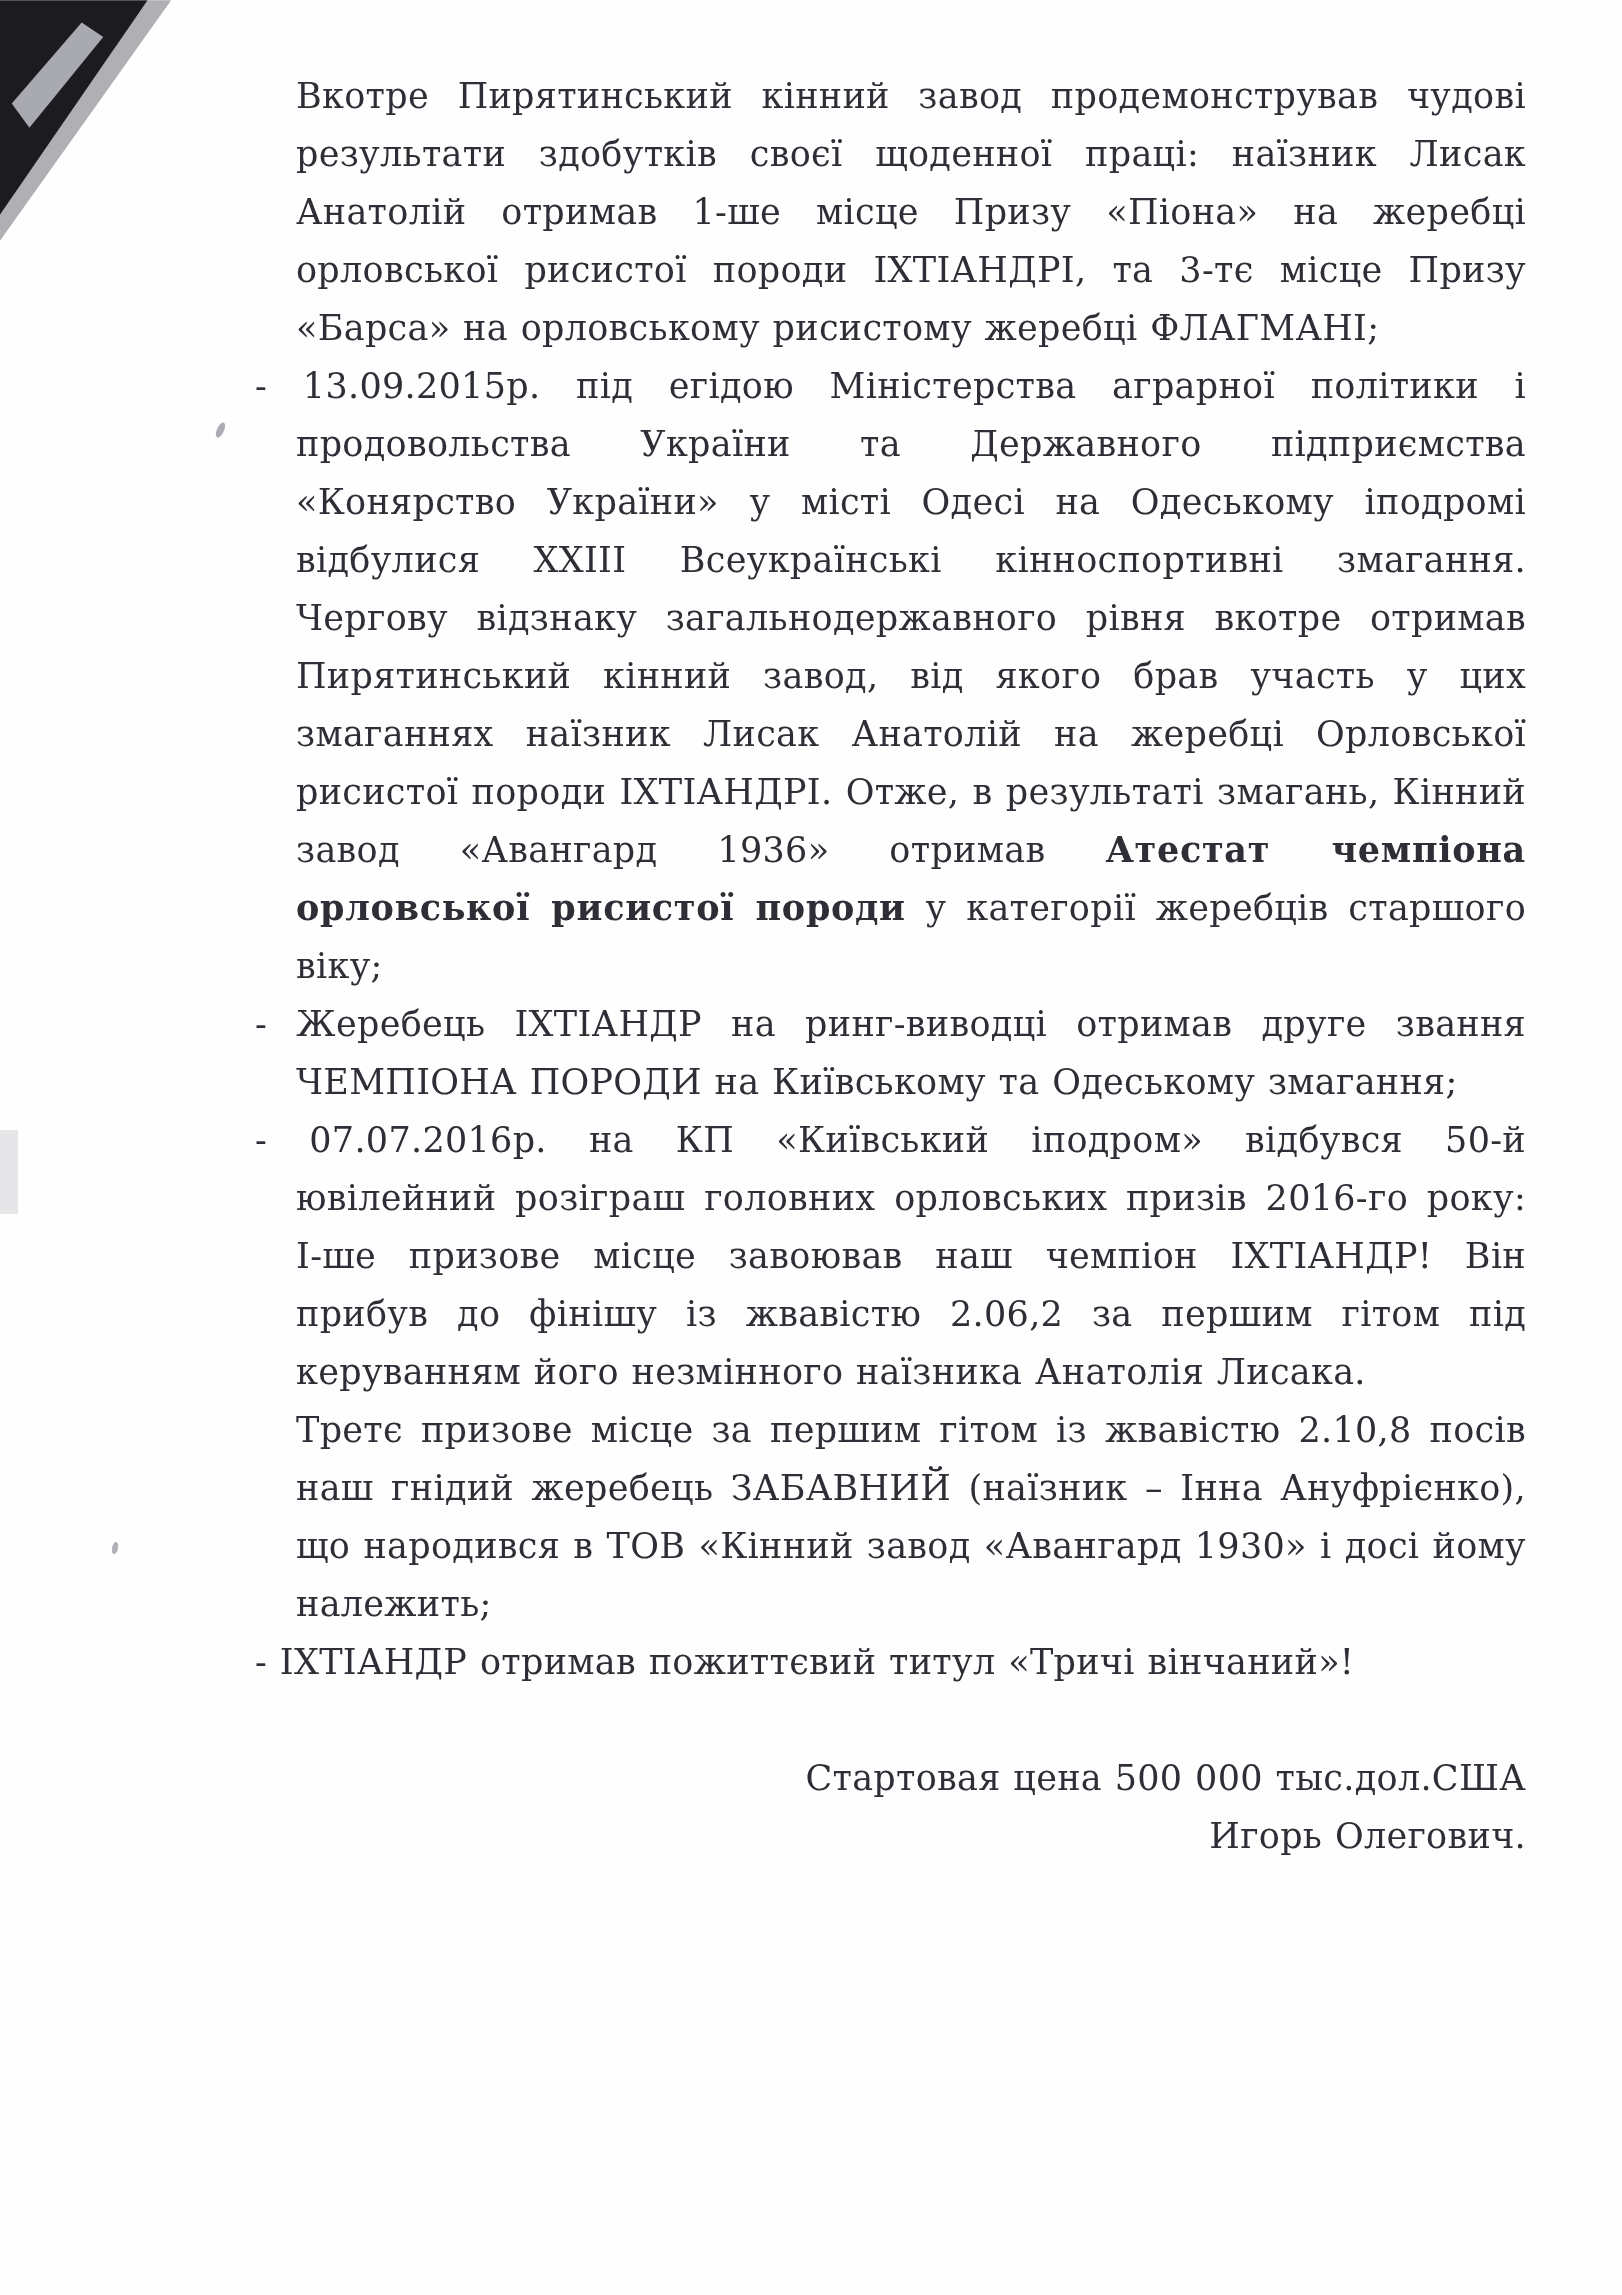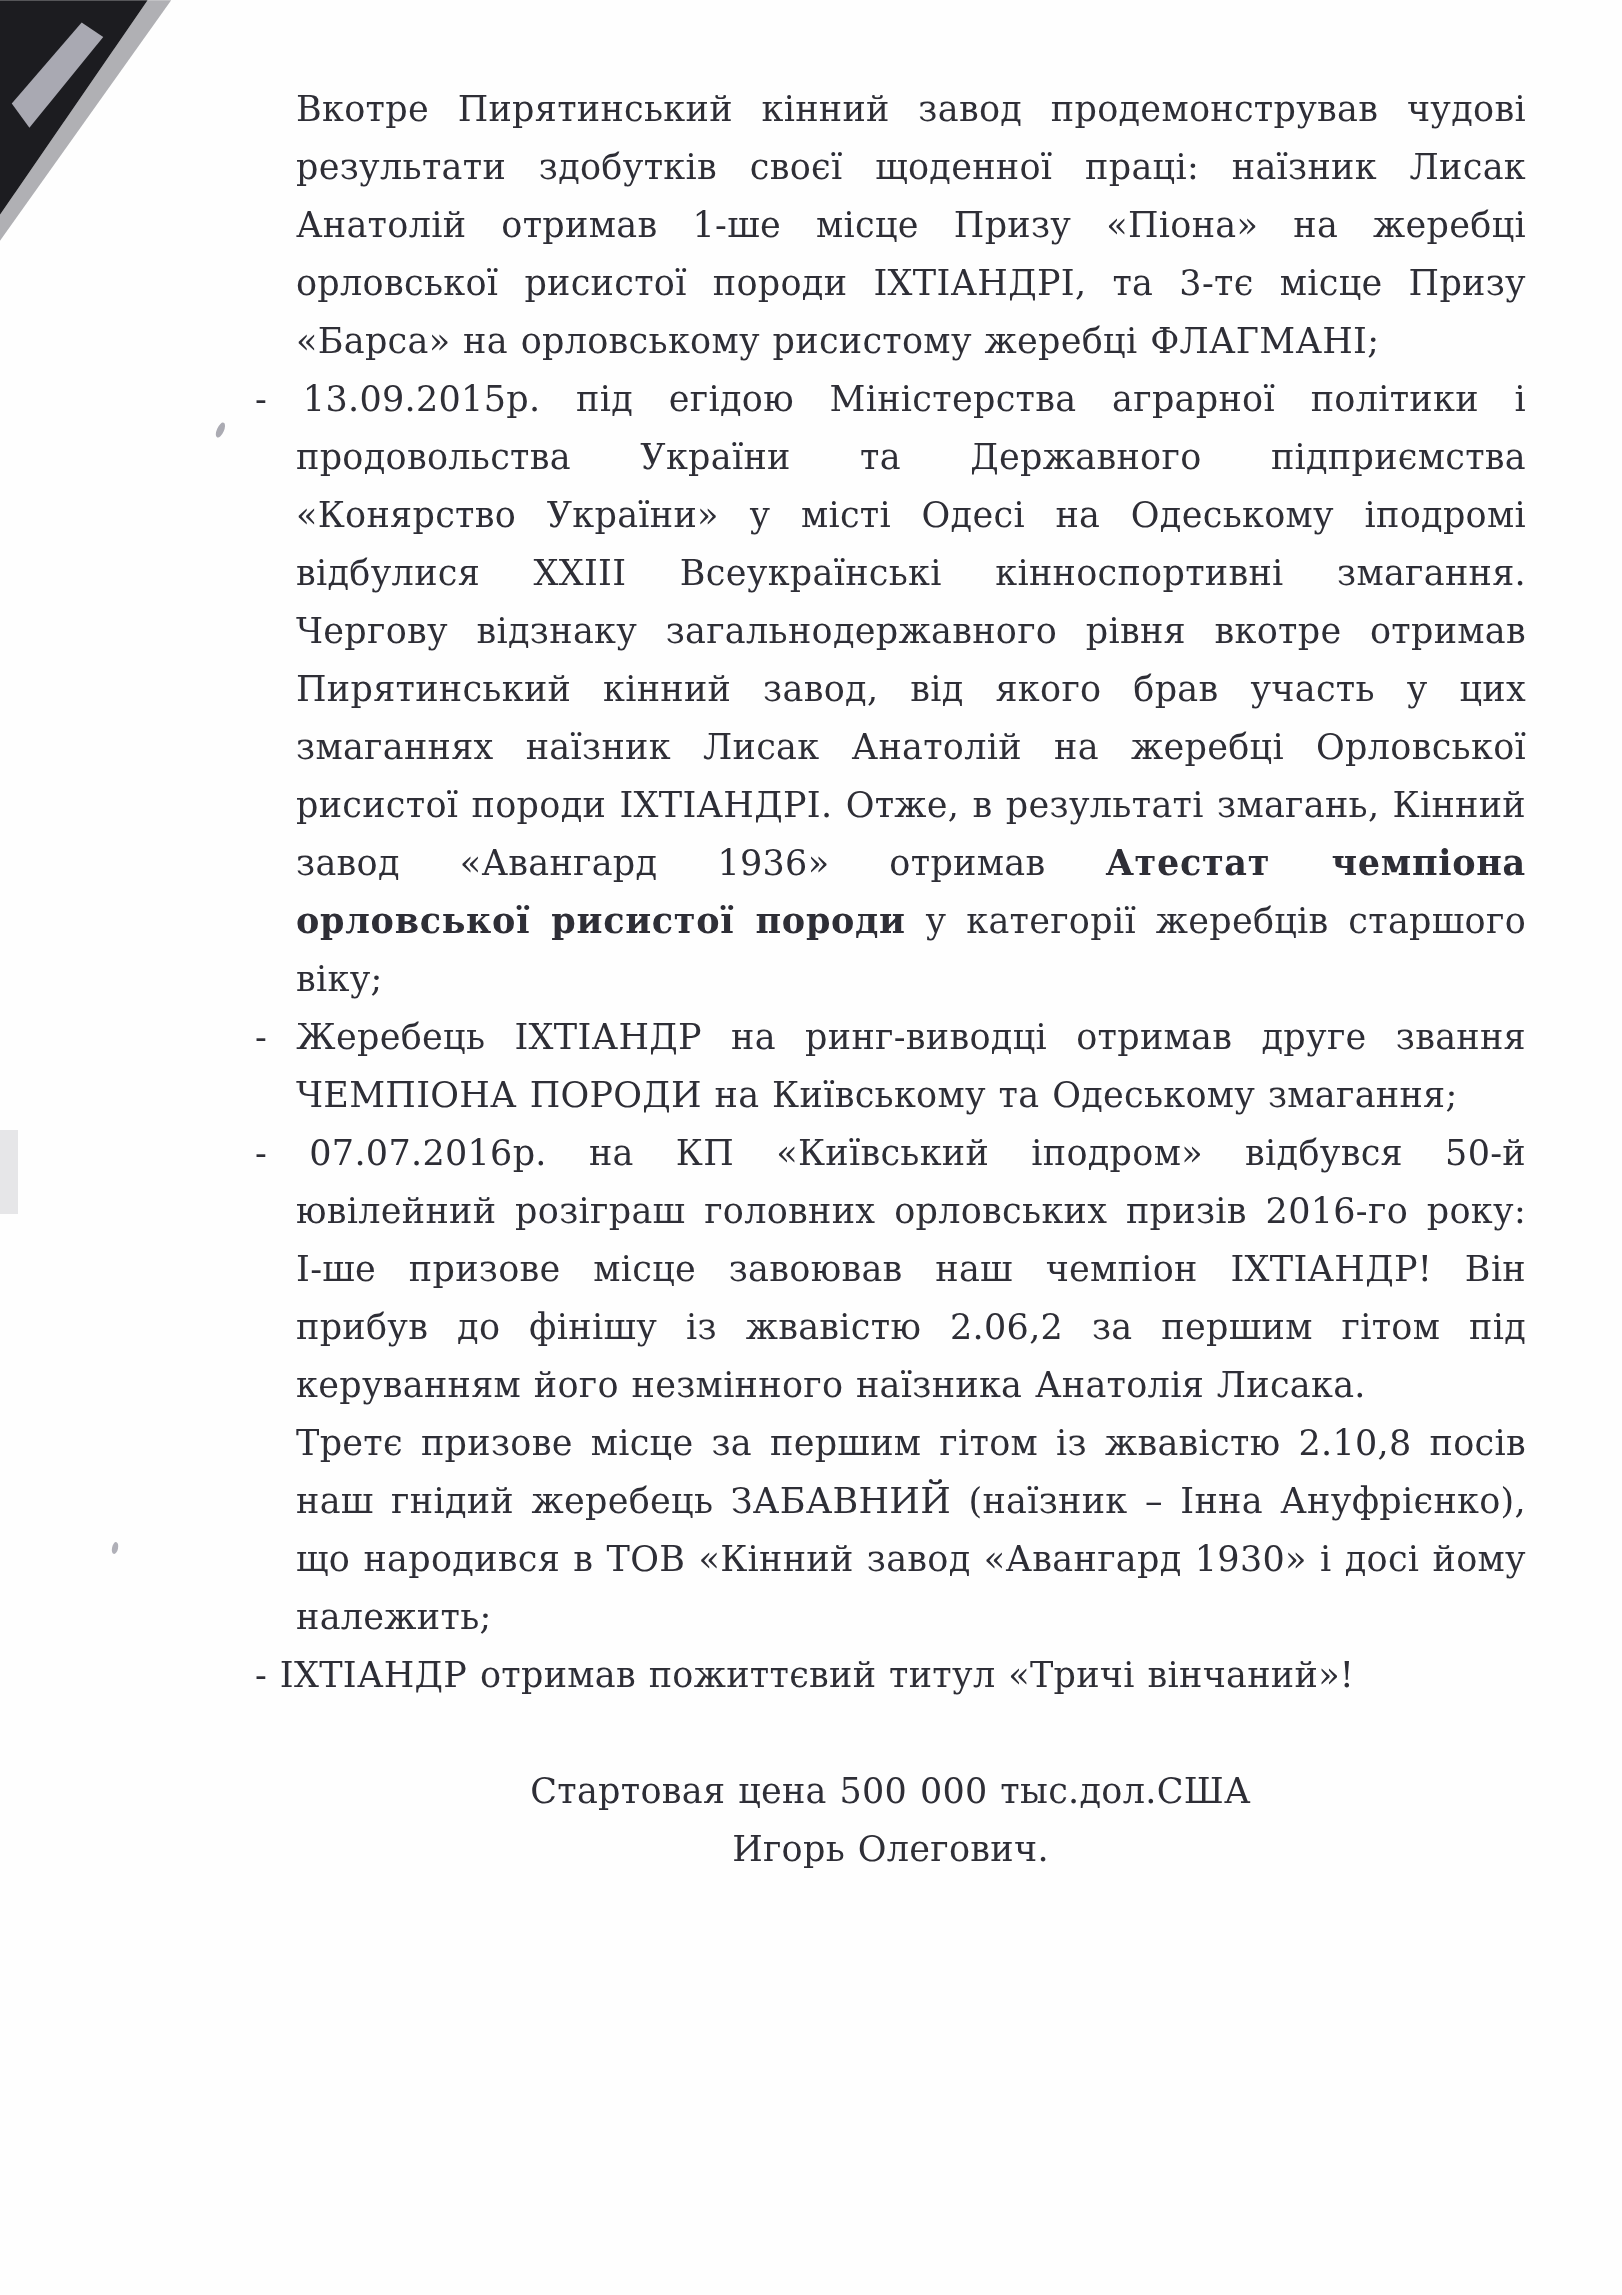--- a/index.html
+++ b/index.html
@@ -33,32 +33,32 @@
   .smudge {
     position: absolute;
     left: 0; top: 1130px;
     width: 18.3px; height: 84px;
     background: #d9d9dc;
     opacity: .65;
   }
   .content {
     position: absolute;
     left: 255px;
-    top: 80px;
+    top: 67px;
     width: 1271px;
     font-size: 35px;
     line-height: 58px;
     letter-spacing: 0.3px;
     word-spacing: 1.3px;
     text-align: justify;
   }
   .para { padding-left: 41px; }
   .para.dash { text-indent: -41px; }
   .bold { font-weight: bold; letter-spacing: 0.7px; }
-  .contact { margin-top: 58px; text-align: center; }
+  .contact { margin-top: 58px; text-align: right; }
   .contact p { padding-left: 0; }
 </style>
 </head>
 <body>
 
 <div class="page">
 
   <svg class="corner-svg" width="196" height="249" viewBox="0 0 300 380" aria-hidden="true">
     <polygon points="226,0 262,0 0,368 0,328" fill="#6f6f76" opacity="0.55"></polygon>
     <polygon points="0,0 226,0 0,328" fill="#1c1c20"></polygon>

